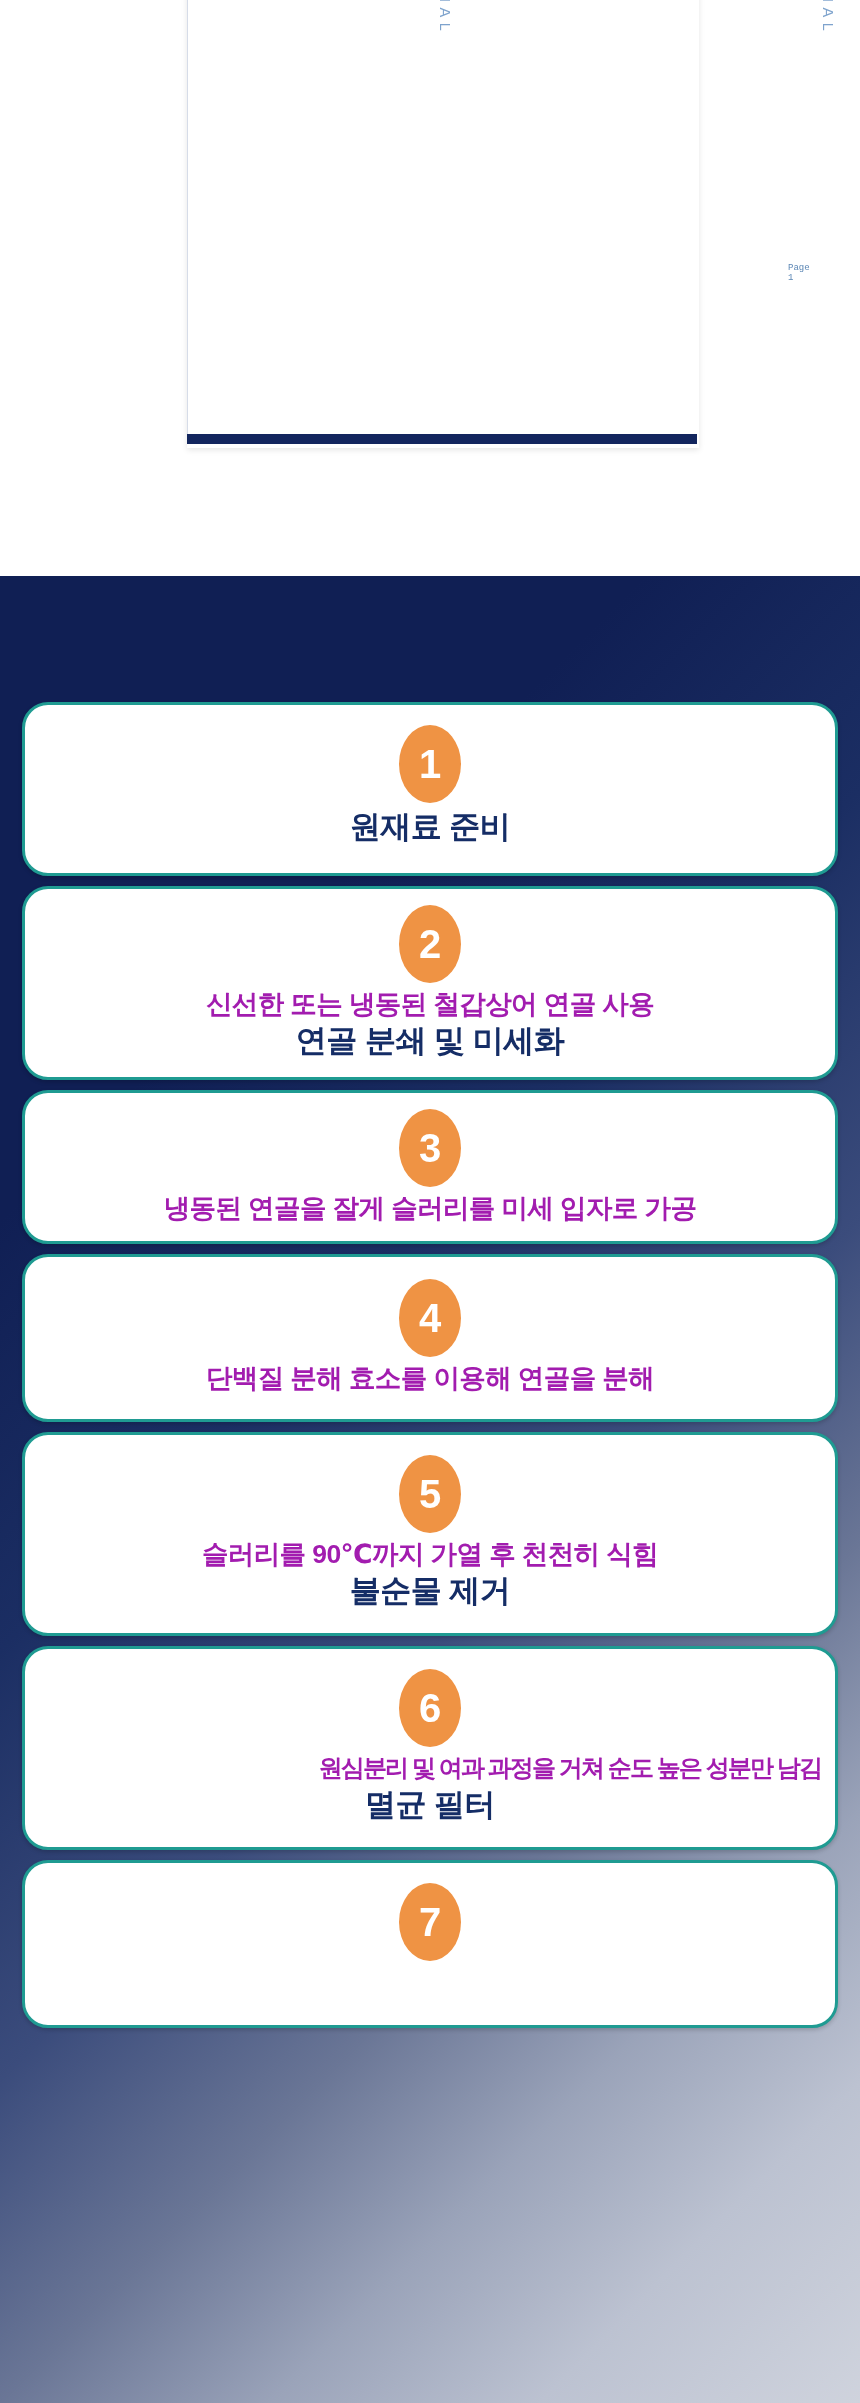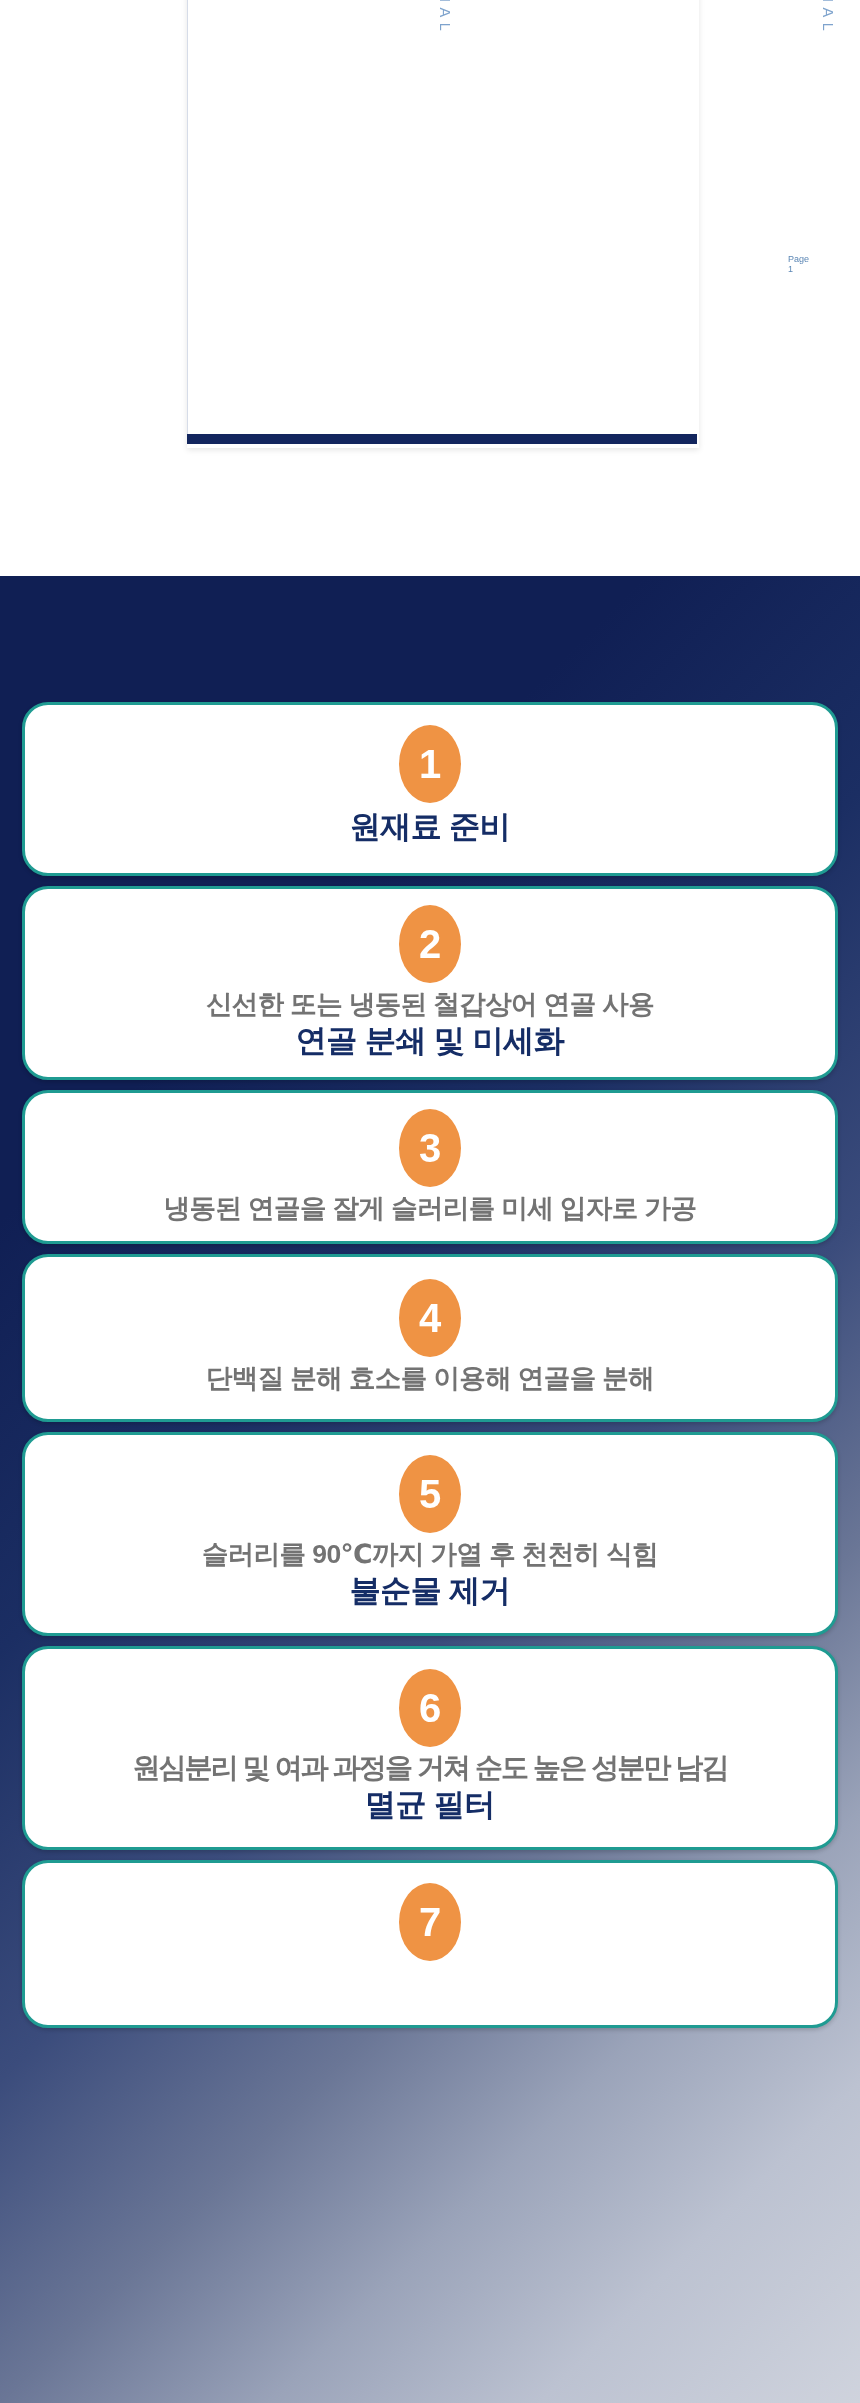--- a/index.html
+++ b/index.html
@@ -33,22 +33,22 @@
   .confidential{
     position:absolute;
     color:#7ea3cd;font-size:14.5px;letter-spacing:5.5px;font-weight:normal;
     writing-mode:vertical-rl;
     font-family:"Liberation Sans",sans-serif;
     white-space:nowrap;
   }
   .conf-left{ left:249px; top:-6px; }
   .conf-right{ left:632px; top:-6px; }
   .page-no{
-    position:absolute;left:600px;top:384px;
-    color:#5c87b5;font-size:9px;font-family:Liberation Sans, sans-serif;
+    position:absolute;left:600px;top:393px;
+    color:#5c87b5;font-size:9px;font-family:Liberation Mono, monospace;
   }
 
   
   #card-deck{
     position:absolute;left:0;top:576px;width:860px;height:1827px;
     background:
       linear-gradient(135deg,
         #101f54 0%,
         #101f54 24%,
         #1b2e63 40%,
@@ -74,25 +74,25 @@
   }
   .step-badge{
     width:62px;height:78px;border-radius:50%;
     background:#ef9344;
     margin:0 auto 4px auto;
     color:#ffffff;font-size:40px;font-weight:bold;
     line-height:78px;text-align:center;
     font-family:"Liberation Sans",sans-serif;
   }
   .step-desc{
-    color:#737373;font-size:26.5px;font-weight:bold;
+    color:#a21caf;font-size:26.5px;font-weight:bold;
     line-height:34px;letter-spacing:-0.6px;
     margin:2px 0 0 0;white-space:nowrap;
   }
-  .step-desc.tight{font-size:28px;letter-spacing:-1.9px;}
+  .step-desc.tight{font-size:24px;letter-spacing:-1.9px;text-align:right;}
   .step-title{
     color:#152d66;font-size:31px;font-weight:bold;
     line-height:40px;letter-spacing:-0.5px;
     margin:0;white-space:nowrap;
   }
   .step-desc:empty,.step-title:empty{display:none;}
 </style>
 </head>
 <body>
 

